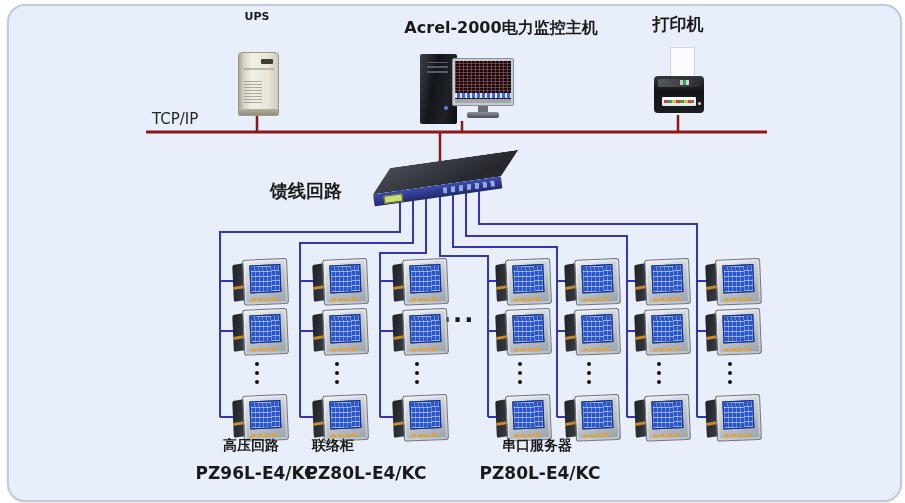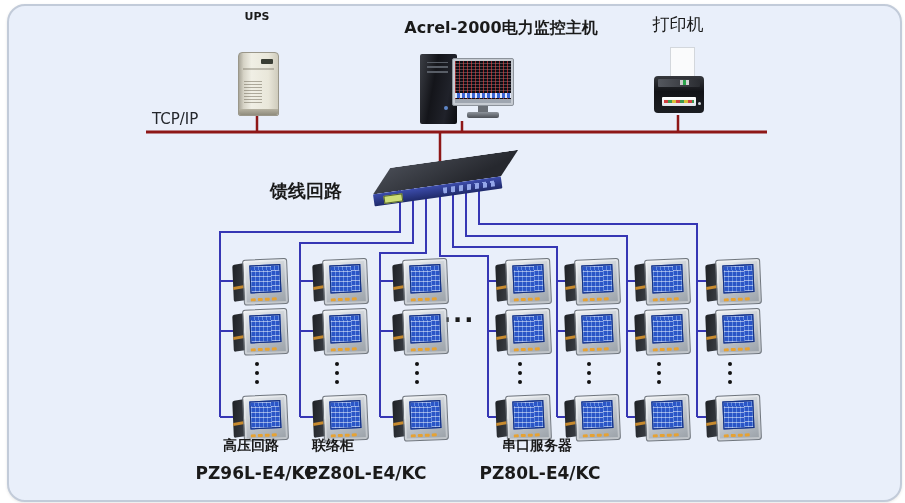--- a/index.html
+++ b/index.html
@@ -11,21 +11,21 @@
   .layer{position:absolute;left:0;top:0;width:905px;height:503px;}
   #wires{z-index:1;}
   .dev,.lbl{z-index:2;}
   .lbl{position:absolute;white-space:nowrap;}
   .lbl.cn{font-weight:bold;}
   .center{transform:translateX(-50%);}
 
   
   #ups-label{left:257px;top:10px;font-size:11px;font-weight:bold;}
   #host-label{left:501px;top:18px;font-size:16px;font-weight:bold;}
-  #printer-label{left:678px;top:13px;font-size:17px;font-weight:normal;}
+  #printer-label{left:678px;top:13px;font-size:17px;font-weight:bold;}
   #bus-label{left:152px;top:110px;font-size:15px;color:#23262b;}
   #server-label{left:306px;top:179px;font-size:18px;font-weight:bold;}
 
   
   .ups{position:absolute;left:238px;top:52px;width:39px;height:62px;
        background:linear-gradient(90deg,#a9a699 0,#d6d3c6 12%,#f0efe5 32%,#e9e7da 75%,#cfccbd);
        border:1px solid #9a978a;border-radius:4px 4px 2px 2px;}
   .ups-disp{position:absolute;top:6px;right:5px;width:12px;height:5px;background:#3a3e35;border-radius:1px;}
   .ups-line{position:absolute;top:15px;left:4px;right:4px;height:2px;background:rgba(120,115,100,.40);}
   .ups-vents{position:absolute;left:5px;top:27px;width:18px;height:23px;

